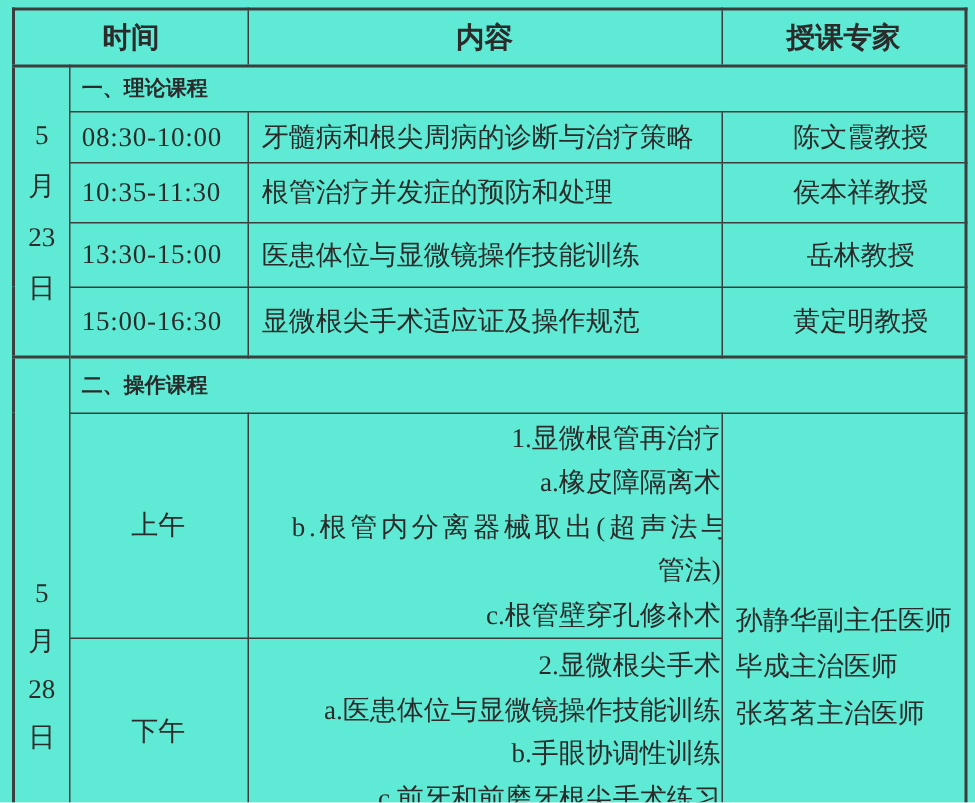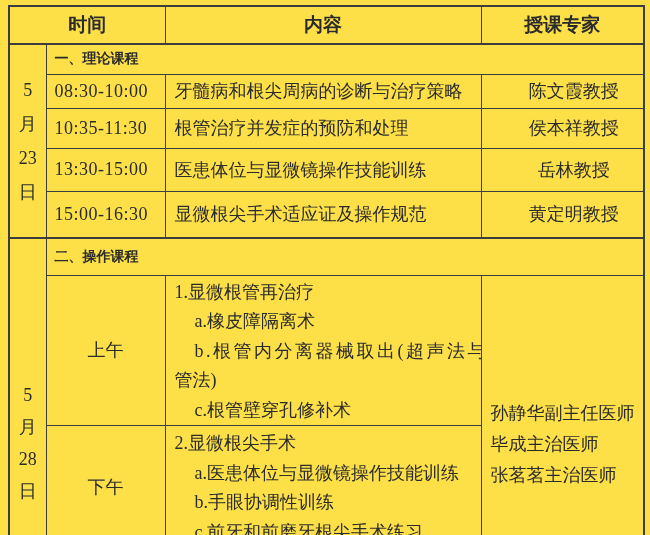--- a/index.html
+++ b/index.html
@@ -8,21 +8,21 @@
     background: #ffffff;
     width: 650px;
     height: 535px;
     font-family: "Liberation Serif", "DejaVu Serif", serif;
     color: #2b2b2b;
   }
   #canvas {
     position: relative;
     width: 650px;
     height: 535px;
-    background: #fde047;
+    background: #5eead4;
     overflow: hidden;
   }
   table.schedule {
     position: absolute;
     left: 8px;
     top: 5px;
     width: 635px;
     border-collapse: collapse;
     table-layout: fixed;
     border: 2px solid #3d3d3d;
@@ -82,20 +82,21 @@
     text-align: center;
   }
   .ampm-cell {
     text-align: center;
     vertical-align: middle;
   }
   .ampm-morning { }
   .content-block {
     vertical-align: top;
     padding-left: 9px;
+    text-align: right;
   }
   .content-block .line {
     line-height: 29.5px;
     white-space: nowrap;
   }
   .content-block.morning { padding-top: 2px; }
   .content-block.afternoon { padding-top: 3px; }
   .line.indent { padding-left: 20px; }
   .line.justified { letter-spacing: 2.5px; }
   .expert-names {

